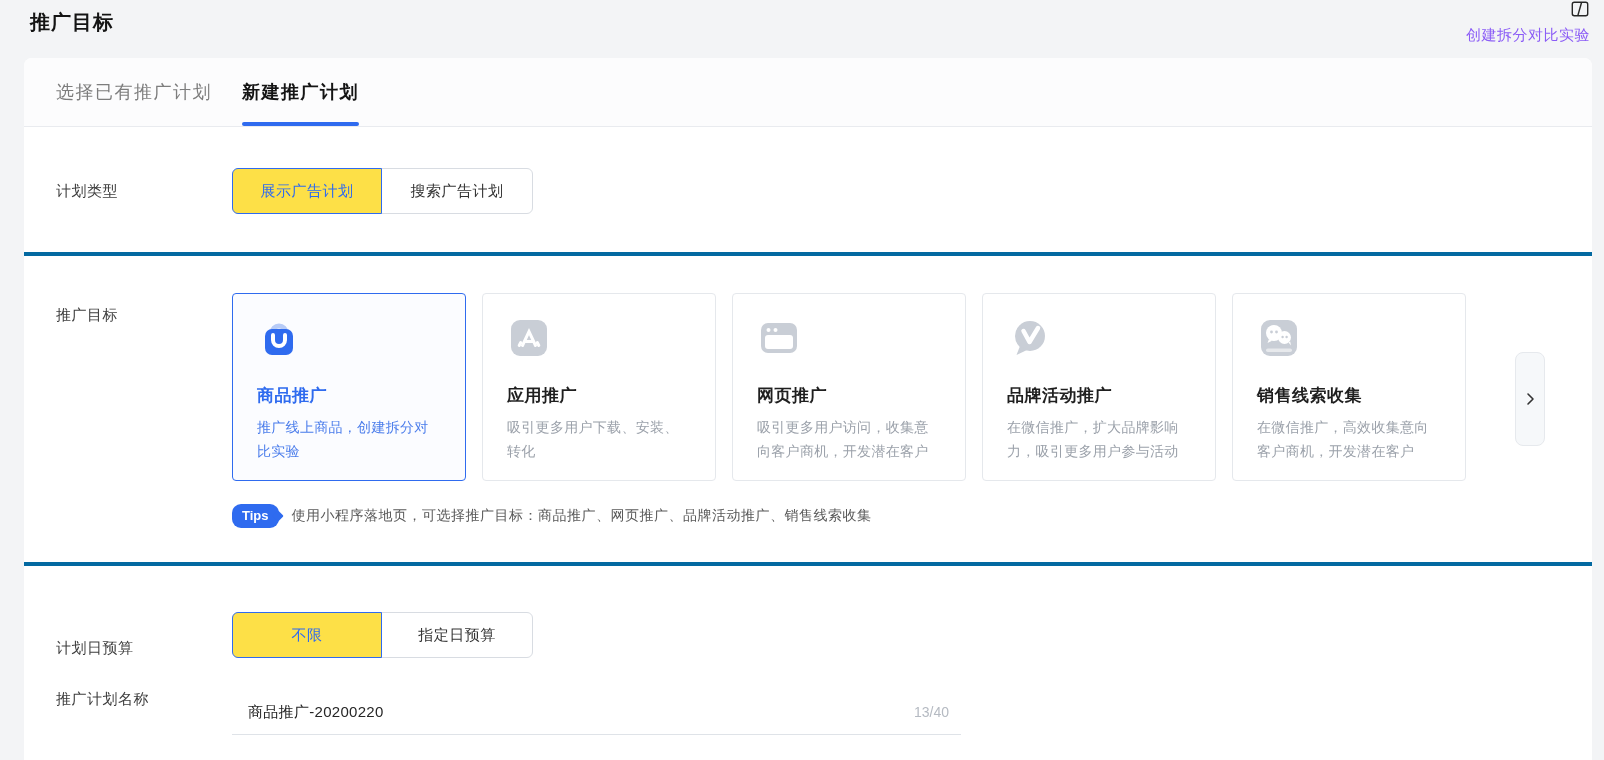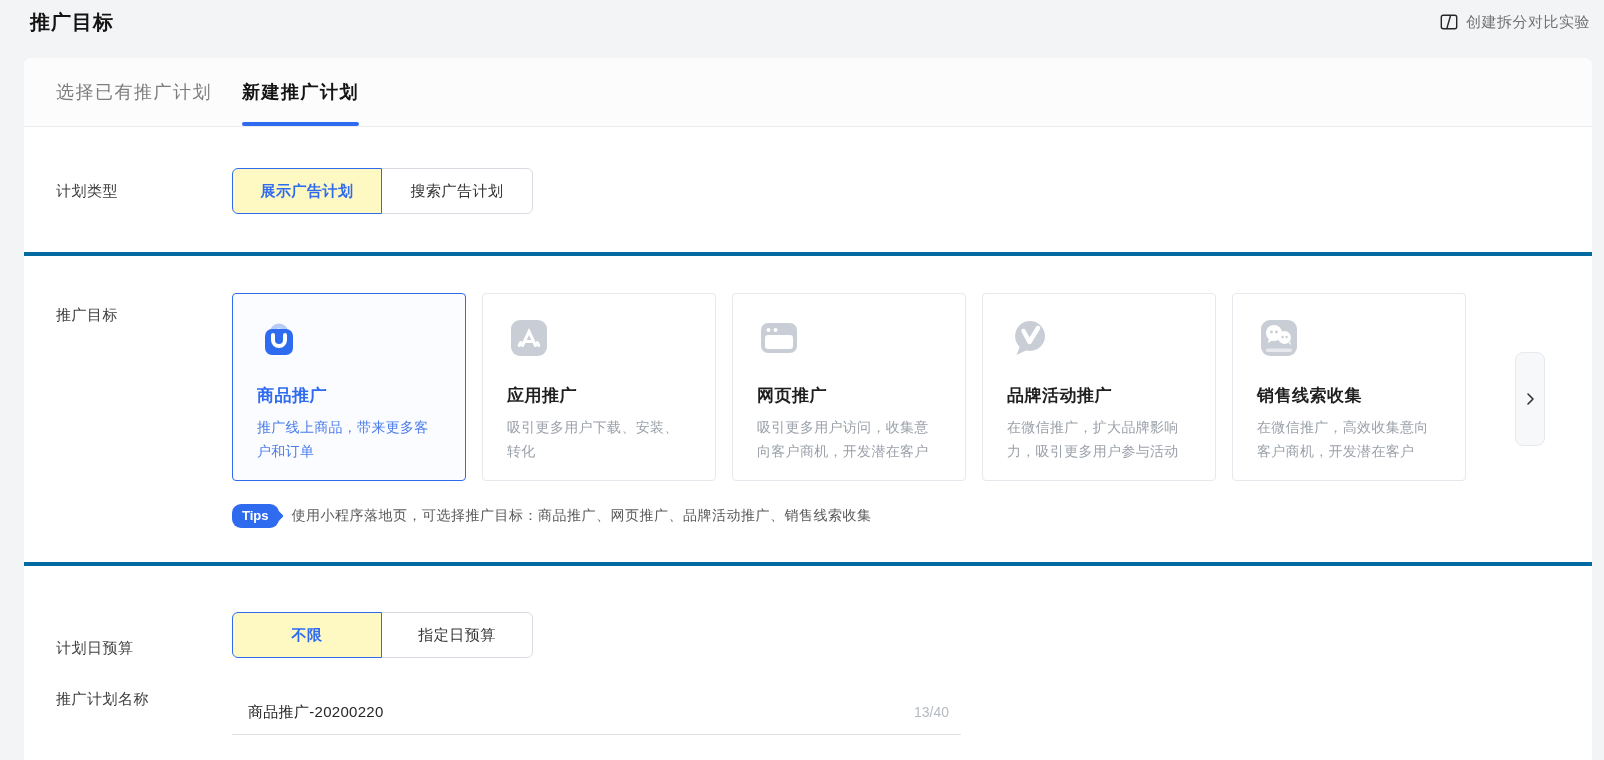--- a/index.html
+++ b/index.html
@@ -12,21 +12,21 @@
   }
   
   .page-header {
     position:absolute; top:0; left:0; width:1604px; height:58px;
     display:flex; align-items:center; justify-content:space-between;
     padding:0 14px 14px 30px;
   }
   .page-title { font-size:20px; font-weight:bold; color:#141414; letter-spacing:1px; }
   .header-action {
     display:flex; align-items:flex-end; gap:7px;
-    font-size:15px; color:#737373; cursor:pointer; letter-spacing:0.5px;
+    font-size:15px; color:#8b5cf6; cursor:pointer; letter-spacing:0.5px;flex-direction:column;
   }
   
   .panel {
     position:absolute; top:58px; left:24px; width:1568px; height:702px;
     background:#ffffff; border-radius:8px 8px 0 0; position:absolute;
   }
   
   .tabbar {
     height:69px; display:flex; align-items:center; gap:30px;
     padding-left:32px; border-bottom:1px solid #e9ebef; background:#fcfcfd;
@@ -53,22 +53,22 @@
   .sec1 .row { align-items:center; height:46px; }
   .segmented { display:flex; }
   .seg {
     height:46px; border:1px solid #d8dce2; background:#fff;
     font-size:15px; color:#333; letter-spacing:0.5px; cursor:pointer;
     font-family:inherit; display:flex; align-items:center; justify-content:center;
   }
   .seg:first-child { width:150px; border-radius:6px 0 0 6px; }
   .seg:last-child  { width:152px; border-radius:0 6px 6px 0; margin-left:-1px; }
   .seg.selected {
-    border-color:#2f6bef; color:#2f6bef; background:#fef9c3;
-    font-weight:bold; z-index:1; position:relative;
+    border-color:#2f6bef; color:#2f6bef; background:#fde047;
+    font-weight:normal; z-index:1; position:relative;
   }
   
   .sec2 { height:310px; padding-top:37px; position:relative; }
   .sec2 .field-label { padding-top:13px; }
   .cards { display:flex; }
   .goal-card {
     width:234px; height:188px; flex:0 0 234px; margin-right:16px;
     border:1px solid #e5e8ec; border-radius:4px; background:#fff;
     padding:22px 24px; cursor:pointer;
   }
@@ -148,21 +148,21 @@
       <div>
         <div class="cards">
 
           <div class="goal-card selected">
             <svg class="card-icon" viewBox="0 0 44 44">
               <path d="M15 17 a7 7 0 0 1 14 0" fill="none" stroke="#b7cbf7" stroke-width="5"></path>
               <rect x="8" y="13" width="28" height="26" rx="7" fill="#2f6bef"></rect>
               <path d="M16 19 v5 a6 6 0 0 0 12 0 v-5" fill="none" stroke="#ffffff" stroke-width="4" stroke-linecap="round"></path>
             </svg>
             <div class="card-title">商品推广</div>
-            <div class="card-desc">推广线上商品，带来更多客户和订单</div>
+            <div class="card-desc">推广线上商品，创建拆分对比实验</div>
           </div>
 
           <div class="goal-card">
             <svg class="card-icon" viewBox="0 0 44 44">
               <rect x="4" y="4" width="36" height="36" rx="9" fill="#c9ced6"></rect>
               <g stroke="#ffffff" stroke-width="3" stroke-linecap="round" fill="none">
                 <path d="M15.5 29.5 L22 15.5 L28.5 29.5"></path>
                 <path d="M17.8 25.5 h8.4"></path>
                 <path d="M12.2 29.5 l1.5 -3"></path>
                 <path d="M31.8 29.5 l-1.5 -3"></path>

